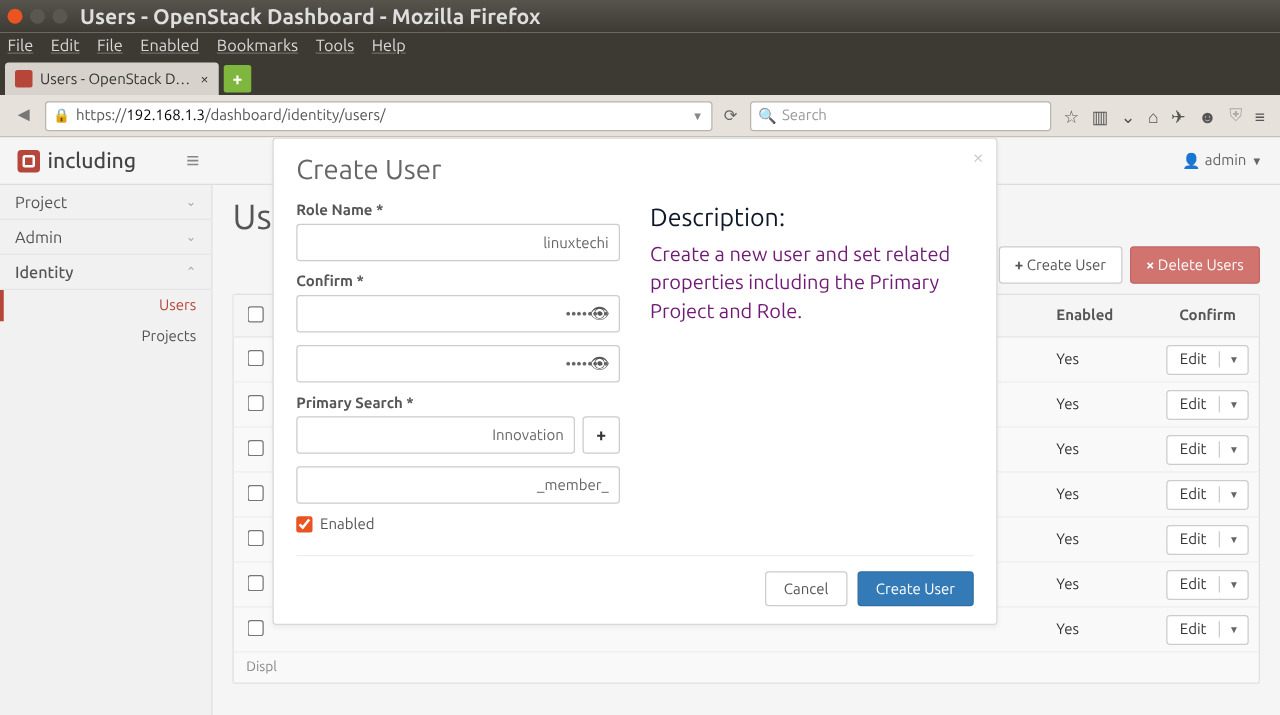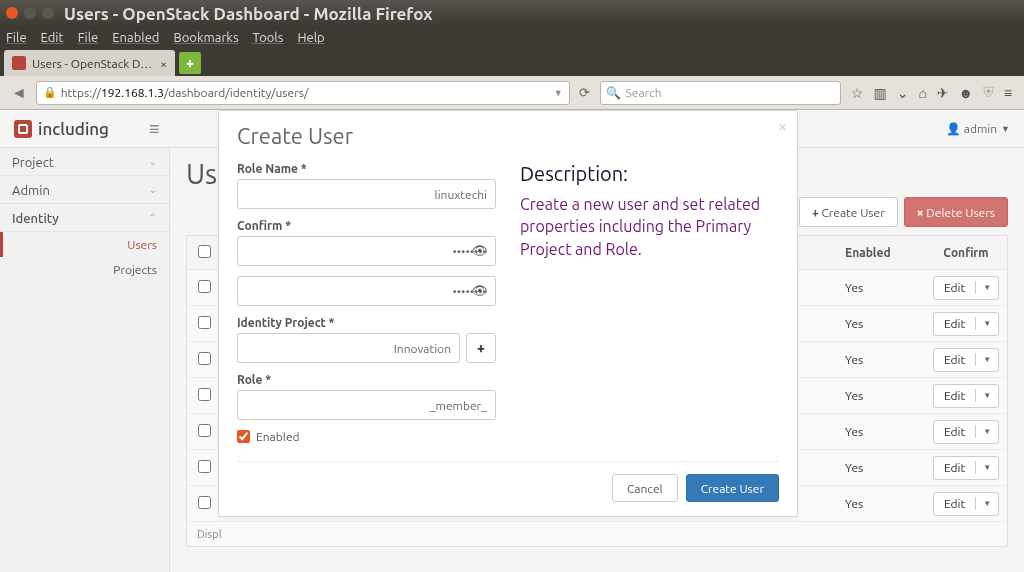--- a/index.html
+++ b/index.html
@@ -296,30 +296,29 @@
               <span class="eye">👁</span>
             </div>
           </div>
           <div class="fgroup">
             <div class="pwrap">
               <input class="finput" type="password" value="••••••••" style="">
               <span class="eye">👁</span>
             </div>
           </div>
           <div class="fgroup">
-            <label class="flabel"><span>Identity Project</span> <span class="req">*</span></label>
+            <label class="flabel"><span>Primary Search</span> <span class="req">*</span></label>
             <div class="select-row">
               <select class="fselect">
                 <option>Innovation</option>
               </select>
               <div class="plus-btn">+</div>
             </div>
           </div>
           <div class="fgroup">
-            <label class="flabel"><span>Role</span> <span class="req">*</span></label>
             <select class="fselect">
               <option>_member_</option>
             </select>
           </div>
           <div class="check-row">
             <input type="checkbox" checked="" style="">
             <span>Enabled</span>
           </div>
         </div>
         <div class="m-right">

